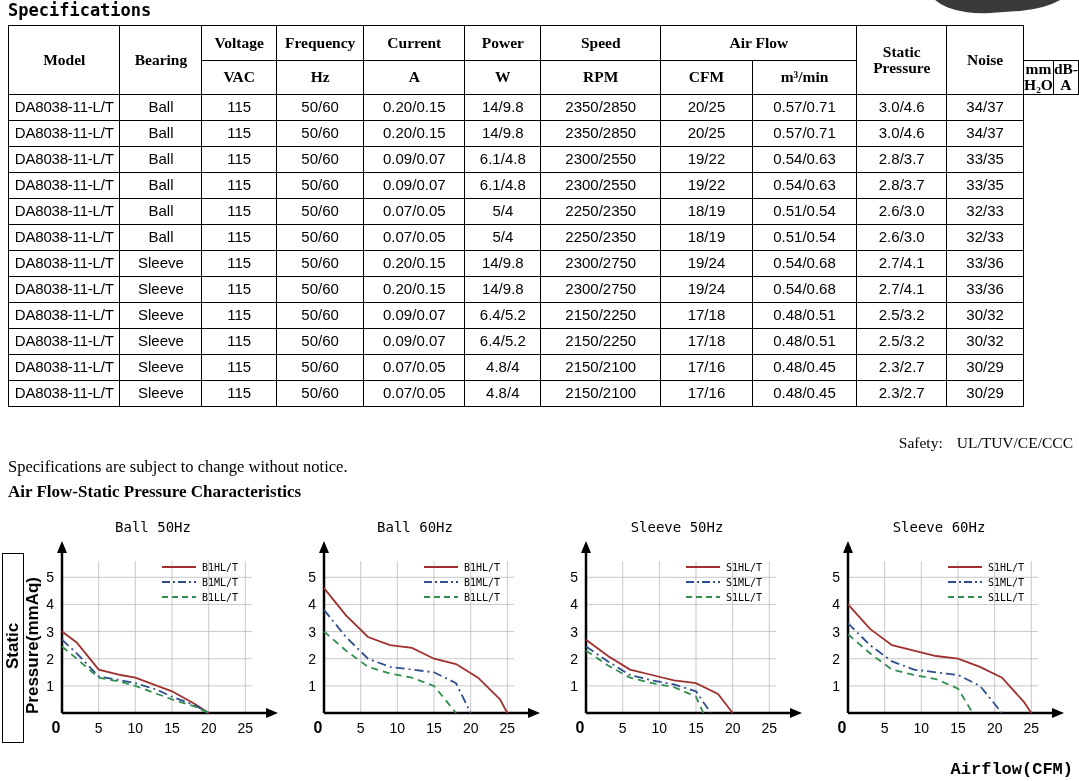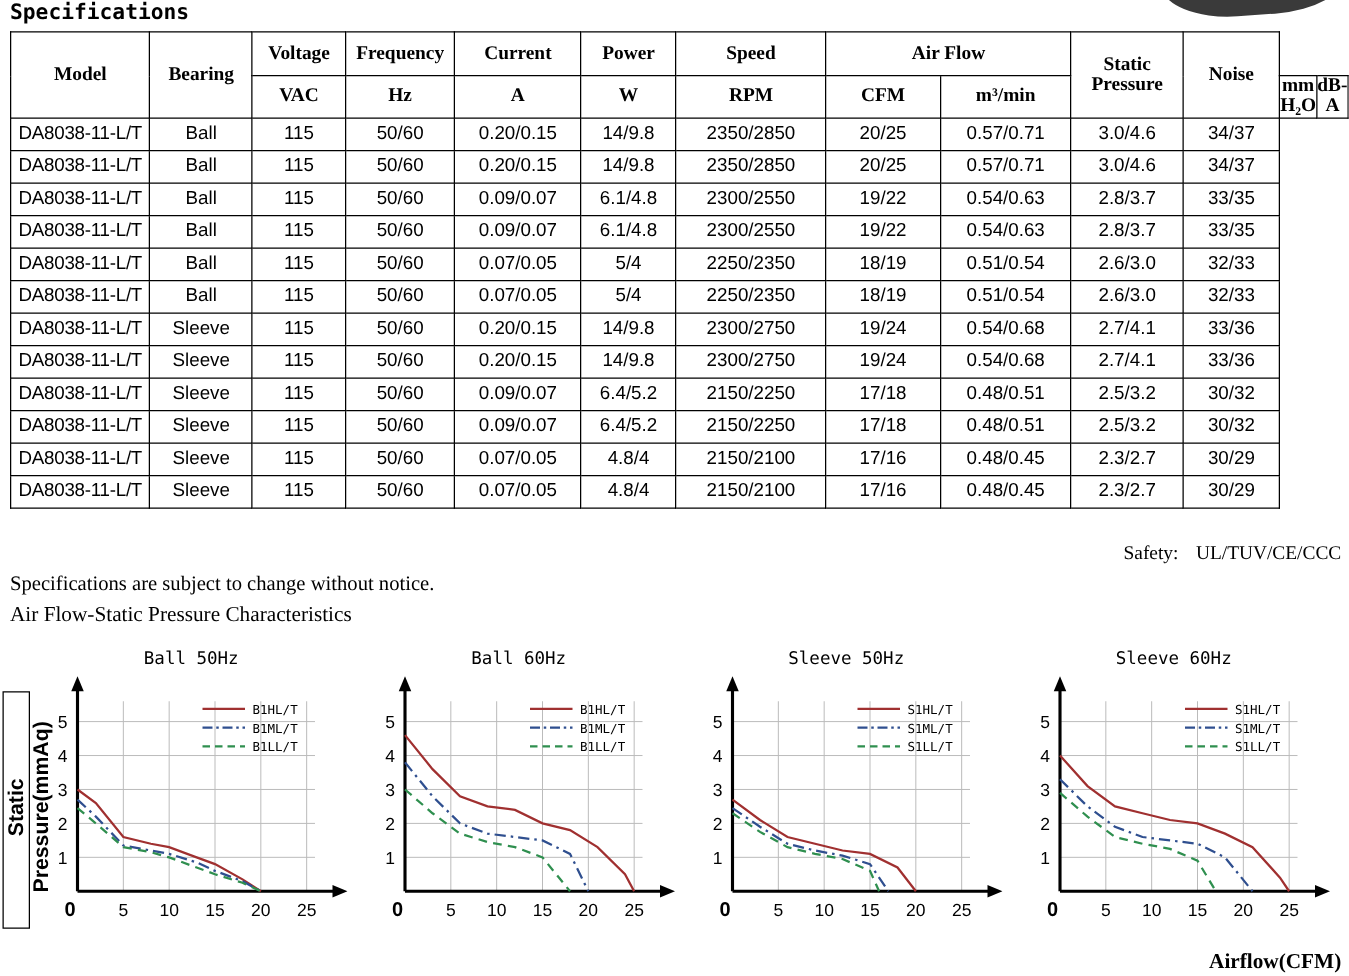--- a/index.html
+++ b/index.html
@@ -101,21 +101,21 @@
     font-size: 15.5px;
     font-weight: normal;
   }
   .safety .lbl { margin-right: 14px; }
   
   .chart-section-title {
     position: absolute;
     left: 8px;
     top: 482px;
     font-family: "Liberation Serif", serif;
-    font-weight: normal;
+    font-weight: bold;
     font-size: 17px;
   }
   .charts-wrap {
     position: absolute;
     left: 0px;
     top: 505px;
     width: 1079px;
     height: 276px;
   }
   .chart-title {
@@ -138,21 +138,21 @@
     transform: rotate(180deg);
     text-align: center;
     border: 1px solid #000;
     padding-top: 4px;
     box-sizing: border-box;
   }
   .xaxis-label {
     position: absolute;
     right: 6px;
     bottom: 2px;
-    font-family: Liberation Serif, serif;
+    font-family: Liberation Mono, monospace;
     font-weight: bold;
     font-size: 17px;
   }
   .chart-box {
     position: absolute;
     top: 28px;
     width: 250px;
     height: 218px;
   }
   .chart-box svg { display: block; }

